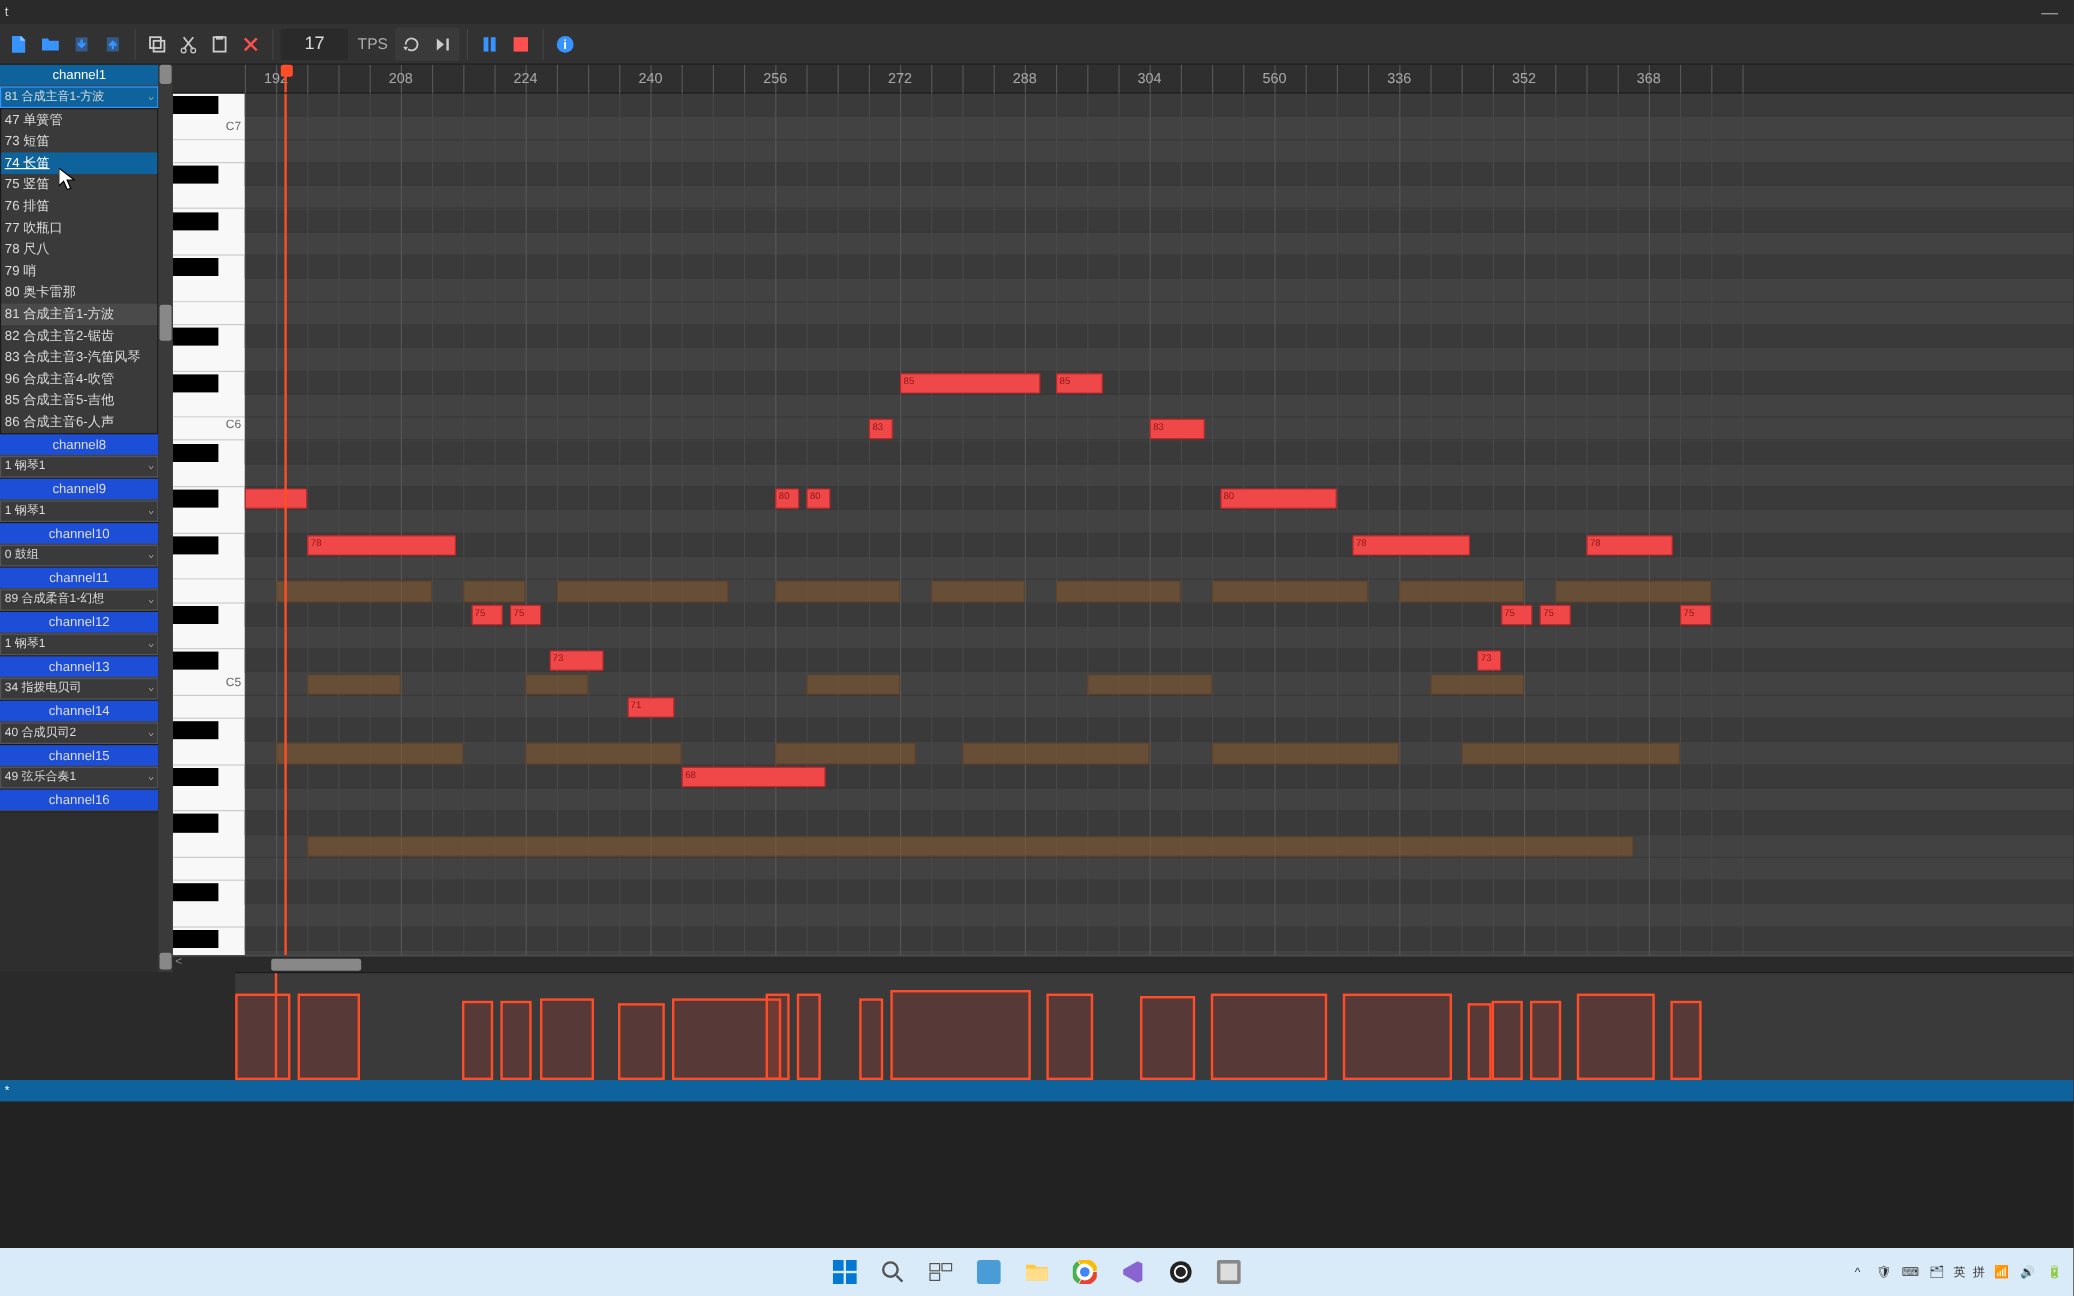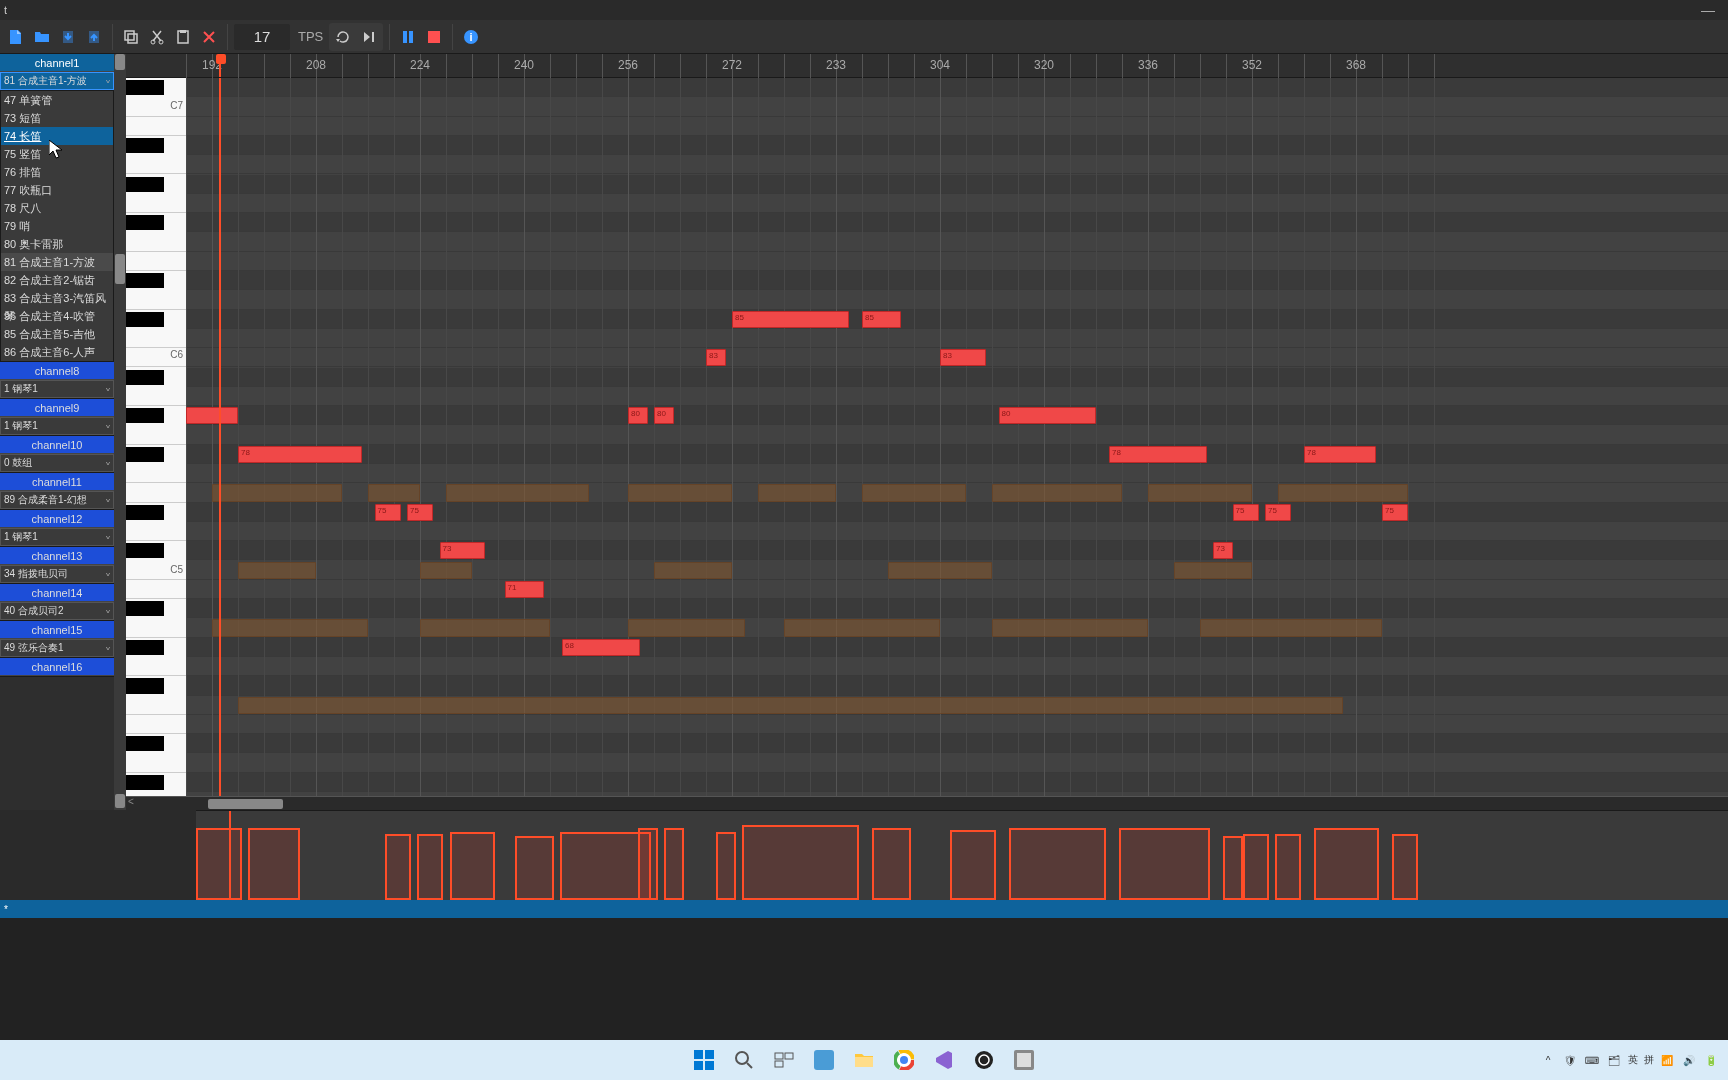--- a/index.html
+++ b/index.html
@@ -17,21 +17,21 @@
 .tb-sep { width: 1px; height: 26px; background: #444; margin: 0 6px; }
 .tb-btn { width: 24px; height: 24px; display: flex; align-items: center; justify-content: center; cursor: pointer; border-radius: 2px; }
 .tb-btn svg { width: 16px; height: 16px; }
 .tb-num { width: 56px; height: 26px; background: #2a2a2a; color: #ddd; text-align: center; font-size: 15px; line-height: 26px; border-radius: 2px; }
 .tb-label { font-size: 13px; color: #aaa; padding: 0 6px; }
 
 
 .main { display: flex; height: 756px; background: #3a3a3a; }
 
 
-.sidebar { width: 126px; background: #2e2e2e; position: relative; display: flex; }
+.sidebar { width: 144px; background: #2e2e2e; position: relative; display: flex; }
 .sidebar-content { flex: 1; overflow: hidden; }
 .sb-scroll { width: 12px; background: #3a3a3a; position: relative; }
 .sb-thumb { position: absolute; width: 10px; left: 1px; background: #888; border-radius: 2px; }
 
 .channel-label { height: 18px; background: #1d4ed8; color: #ddd; font-size: 11px; text-align: center; line-height: 18px; border-bottom: 1px solid #444; }
 .channel-label.selected { background: #0e639c; color: #fff; }
 .channel-select { height: 18px; background: #3a3a3a; border: 1px solid #555; color: #ddd; font-size: 10px; padding-left: 3px; line-height: 16px; position: relative; }
 .channel-select::after { content: 'v'; position: absolute; right: 3px; top: 1px; font-size: 8px; transform: scaleY(0.6); color: #aaa; }
 
 .dropdown { background: #3a3a3a; border: 1px solid #1a1a1a; }
@@ -305,23 +305,23 @@
         <div class="ruler-tick" style="left:1230px"></div>
         <div class="ruler-tick" style="left:1256px"></div>
         <div class="ruler-tick" style="left:1282px"></div>
         <div class="ruler-tick" style="left:1308px"></div>
         <div class="ruler-label" style="left:86px">192</div>
         <div class="ruler-label" style="left:190px">208</div>
         <div class="ruler-label" style="left:294px">224</div>
         <div class="ruler-label" style="left:398px">240</div>
         <div class="ruler-label" style="left:502px">256</div>
         <div class="ruler-label" style="left:606px">272</div>
-        <div class="ruler-label" style="left:710px">233</div>
+        <div class="ruler-label" style="left:710px">288</div>
         <div class="ruler-label" style="left:814px">304</div>
-        <div class="ruler-label" style="left:918px">320</div>
+        <div class="ruler-label" style="left:918px">560</div>
         <div class="ruler-label" style="left:1022px">336</div>
         <div class="ruler-label" style="left:1126px">352</div>
         <div class="ruler-label" style="left:1230px">368</div>
         <div class="playhead" style="left:92.5px">
           <div class="playhead-marker"></div>
         </div>
       </div>
     <div class="roll-body">
       <div class="piano-keys" id="piano-keys">
           <div class="key-white" style="top:19.3px;height:19.3px"></div>
@@ -526,21 +526,21 @@
           </div>
           <div class="note" style="left:253.5px;top:464.20000000000005px;width:45.5px;height:17.3px">
             <span class="note-label">73</span>
           </div>
           <div class="note" style="left:1027px;top:464.20000000000005px;width:19.5px;height:17.3px">
             <span class="note-label">73</span>
           </div>
           <div class="note" style="left:318.5px;top:502.8px;width:39px;height:17.3px">
             <span class="note-label">71</span>
           </div>
-          <div class="note" style="left:376px;top:560.7px;width:78px;height:17.3px">
+          <div class="note" style="left:364px;top:560.7px;width:120px;height:17.3px">
             <span class="note-label">68</span>
           </div>
           <div class="playhead" style="left:32.5px;height:100%"></div>
         </div>
     </div>
     <div class="hscroll">
       <div class="hscroll-thumb" style="left:82px;width:75px;"></div>
     </div>
   </div>
 </div>

